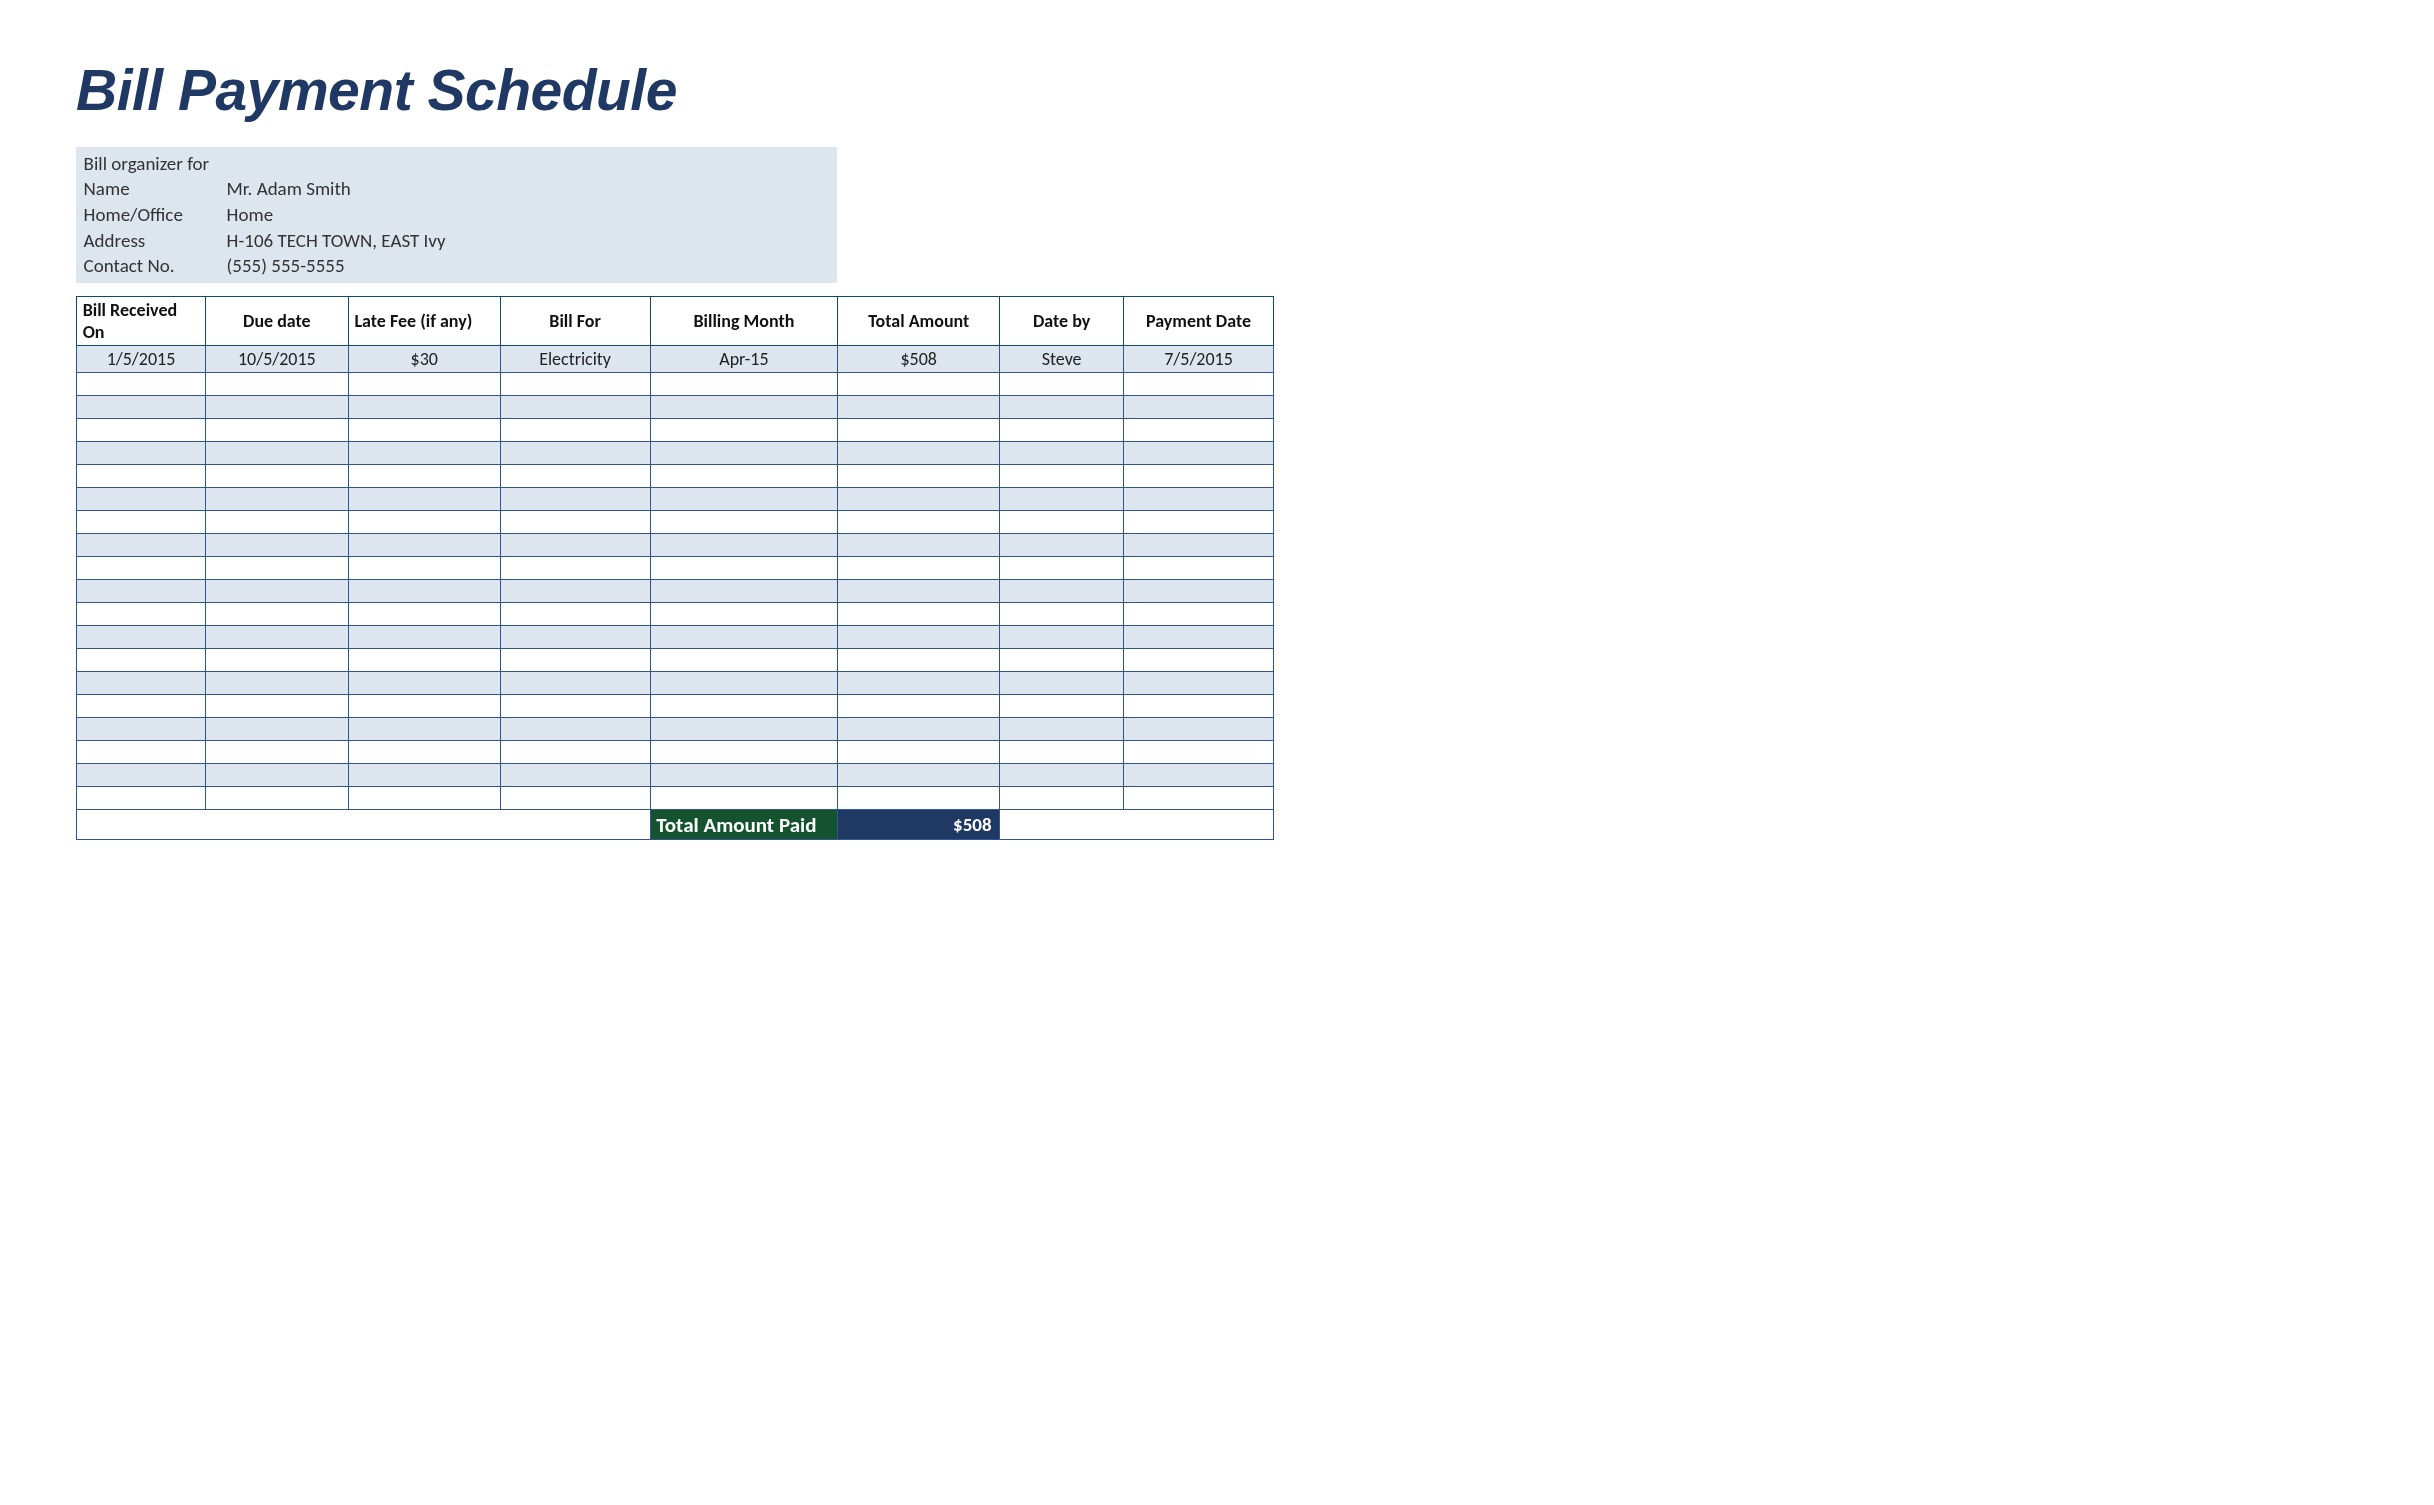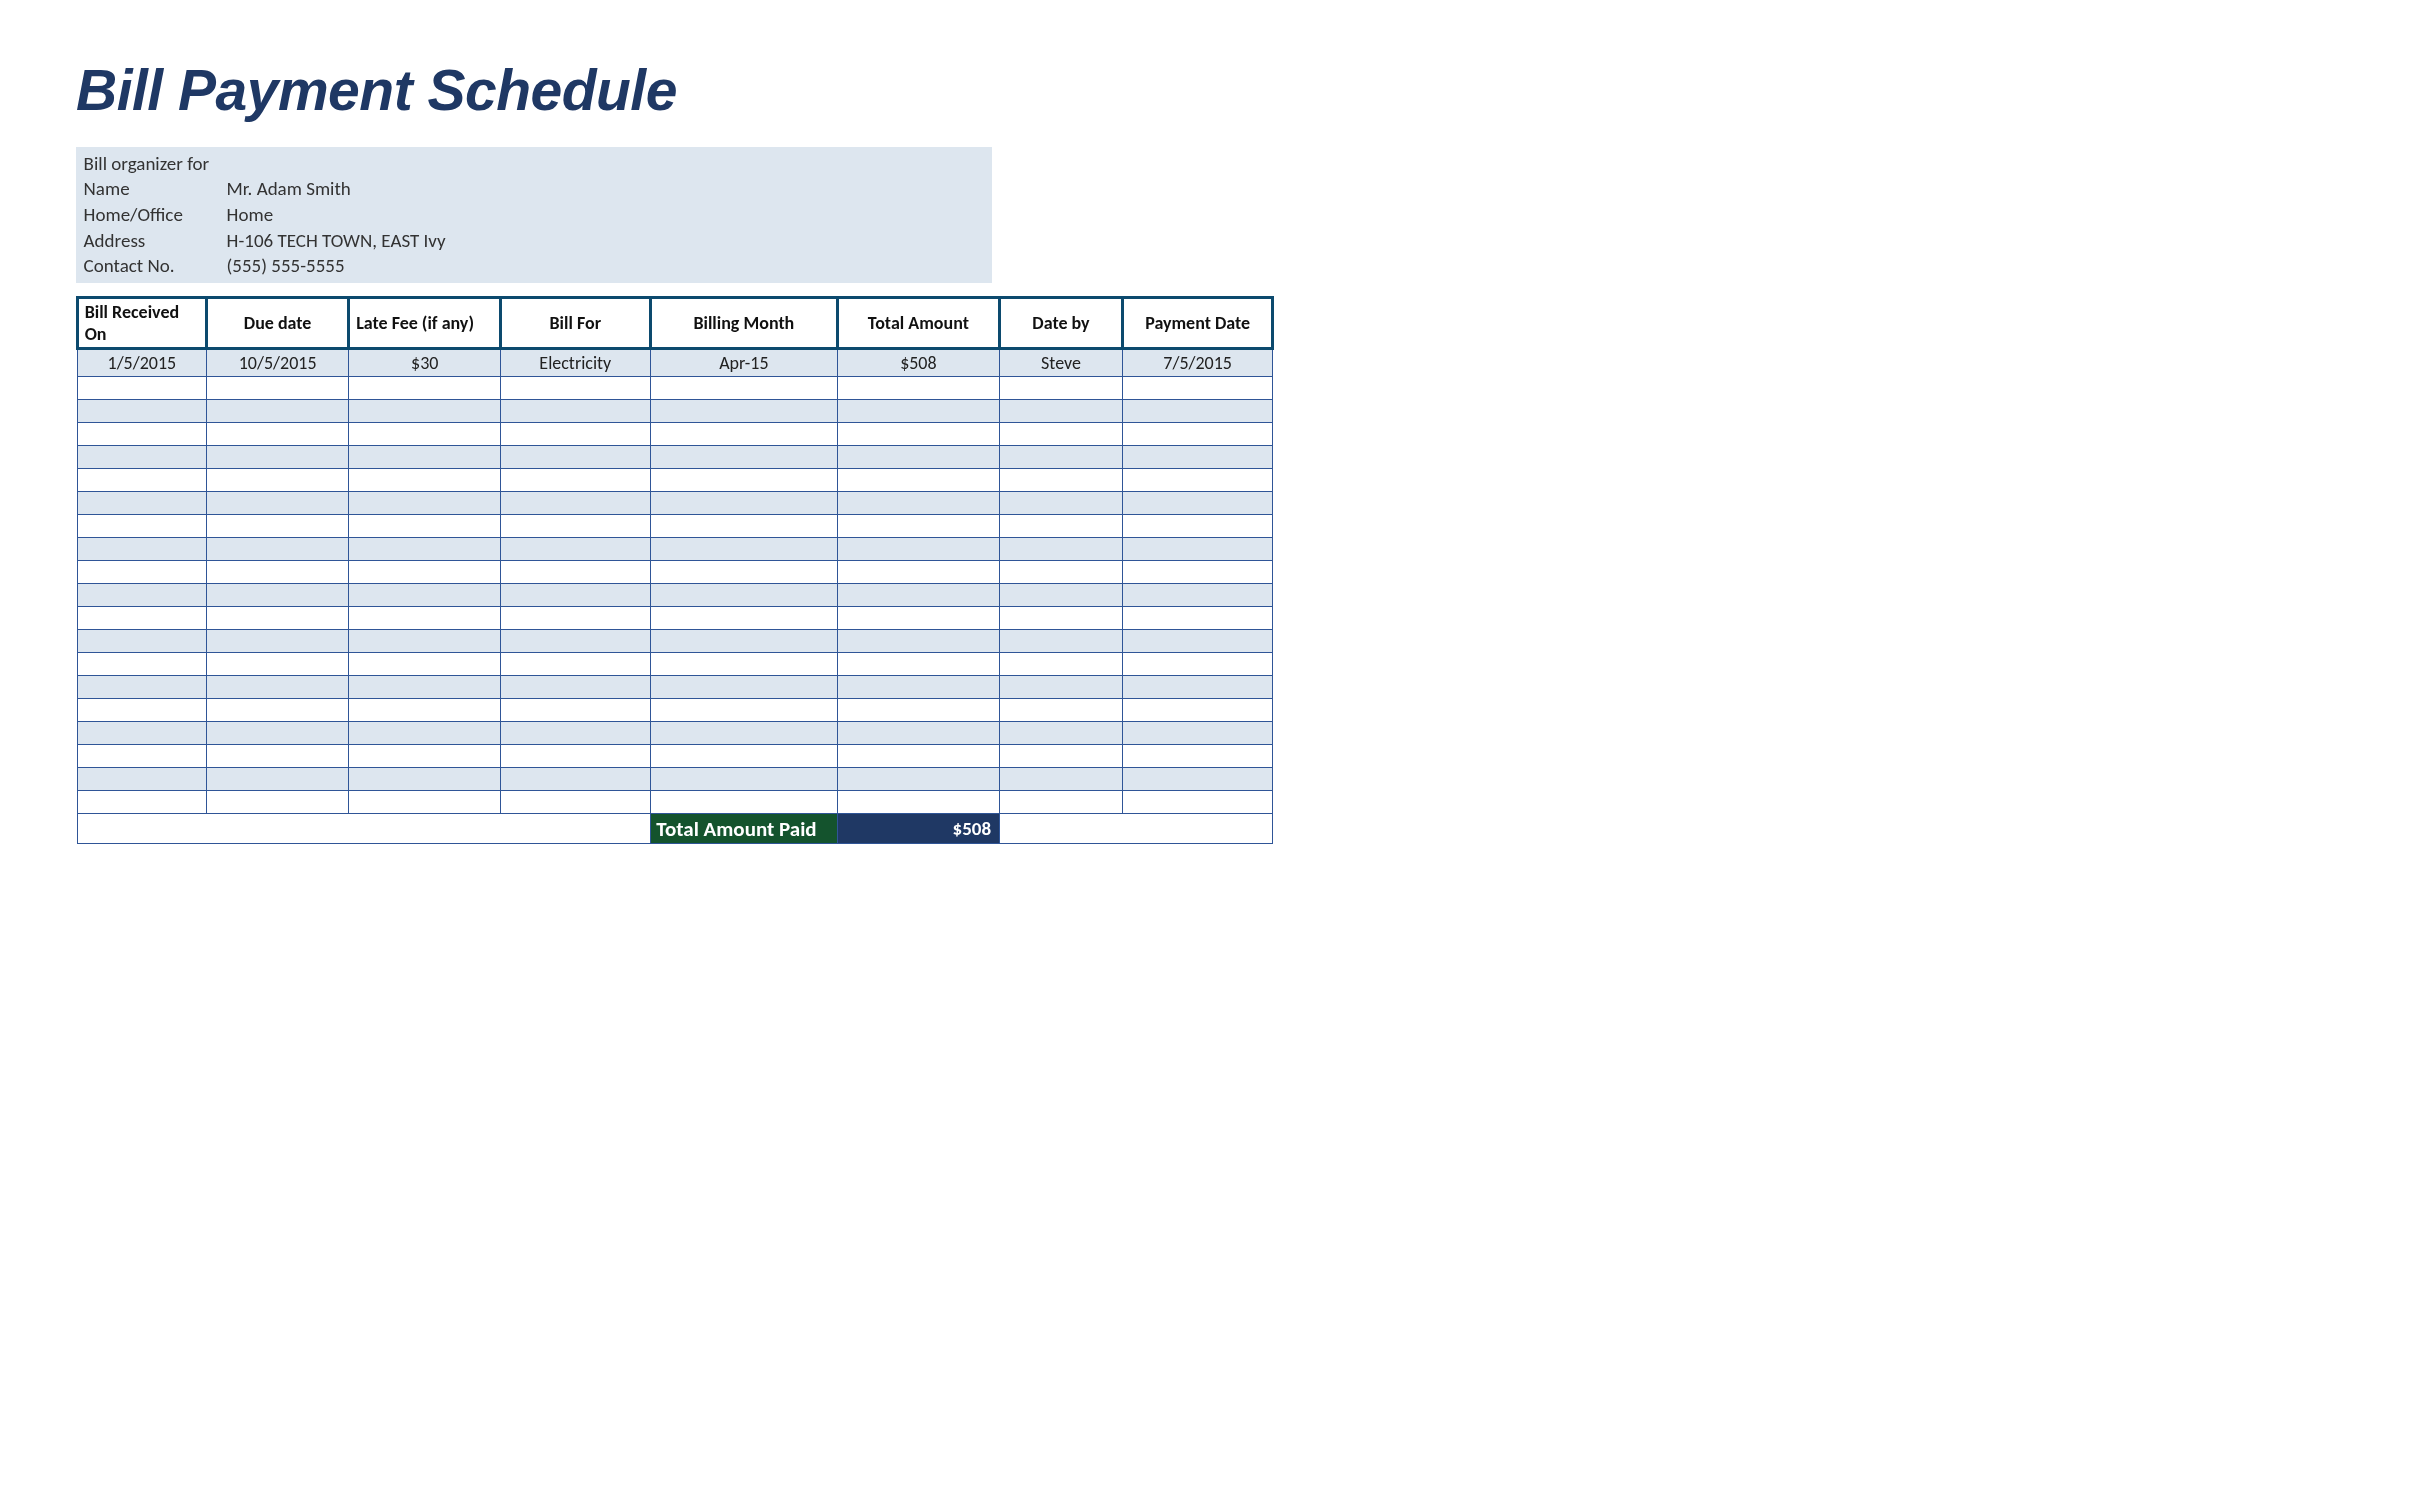--- a/index.html
+++ b/index.html
@@ -15,36 +15,36 @@
     font-weight: 900;
     color: #1f3864;
     margin: 0 0 24px 0;
     font-family: "Arial Black", Arial, sans-serif;
     letter-spacing: -0.5px;
     font-style: italic;
   }
   .info-block {
     background: #dde6ef;
     padding: 3.8px 7.6px 3.8px 7.6px;
-    width: 916px;
+    width: 761px;
     font-size: 19px;
     line-height: 1.35;
     color: #333;
     margin-bottom: 13.3px;
   }
   .info-row { display: flex; }
   .info-label { width: 143px; }
   .info-value { flex: 1; }
   table.sched {
     border-collapse: collapse;
     width: 1198px;
     font-size: 18px;
   }
   table.sched th {
-    border: 3px solid #0c4a6e;
+    border: 1px solid #0c4a6e;
     background: #ffffff;
     font-weight: 700;
     padding: 1.9px 5.7px;
     text-align: center;
     color: #111;
   }
   table.sched th.left { text-align: left; }
   table.sched td {
     border: 1px solid #2f5597;
     padding: 1.9px 5.7px;

